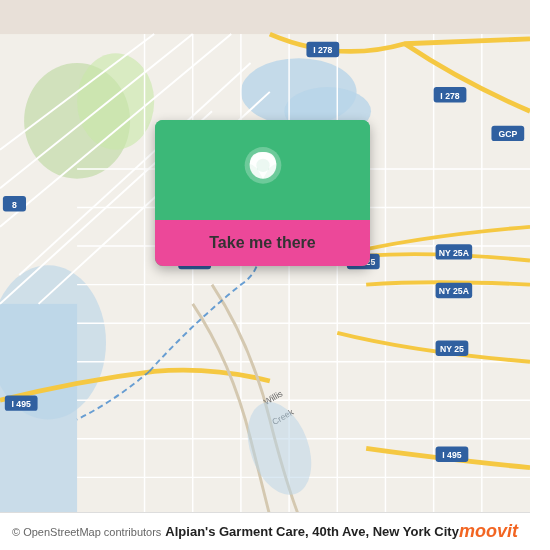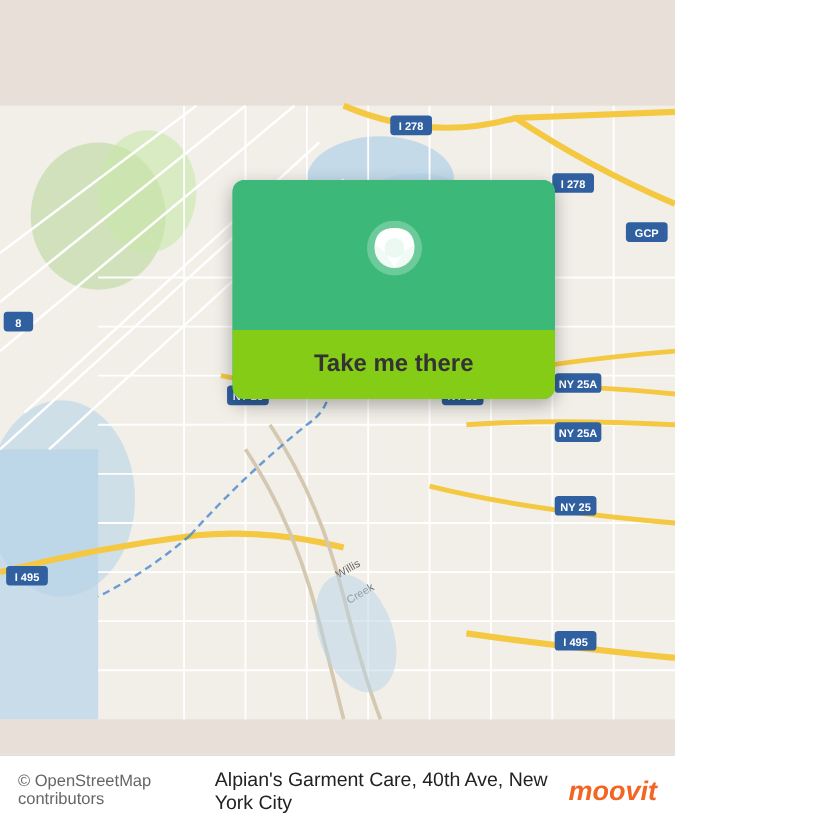--- a/index.html
+++ b/index.html
@@ -5,21 +5,21 @@
     * { margin: 0; padding: 0; box-sizing: border-box; }
     body {
       width: 550px;
       height: 550px;
       overflow: hidden;
       font-family: Arial, sans-serif;
       position: relative;
     }
 
     #map-container {
-      width: 450px;
+      width: 530px;
       height: 550px;
       position: relative;
       background-color: #e8e0d8;
       overflow: hidden;
     }
 
     
     .bottom-bar {
       position: absolute;
       bottom: 0;
@@ -43,21 +43,21 @@
     }
 
     .copyright-icon {
       font-size: 11px;
       color: #666;
     }
 
     .address-text {
       font-size: 13px;
       color: #222;
-      font-weight: 400;
+      font-weight: 700;
     }
 
     .moovit-logo {
       display: flex;
       align-items: flex-end;
       gap: 4px;
     }
 
     .moovit-text {
       font-size: 18px;
@@ -87,21 +87,21 @@
       justify-content: center;
       min-height: 100px;
     }
 
     .pin-icon {
       width: 50px;
       height: 50px;
     }
 
     .card-button {
-      background: #84cc16;
+      background: #ec4899;
       margin: 0;
       padding: 14px 0;
       text-align: center;
       cursor: pointer;
       font-size: 16px;
       font-weight: 600;
       color: #333;
       border: none;
       width: 100%;
       display: block;

